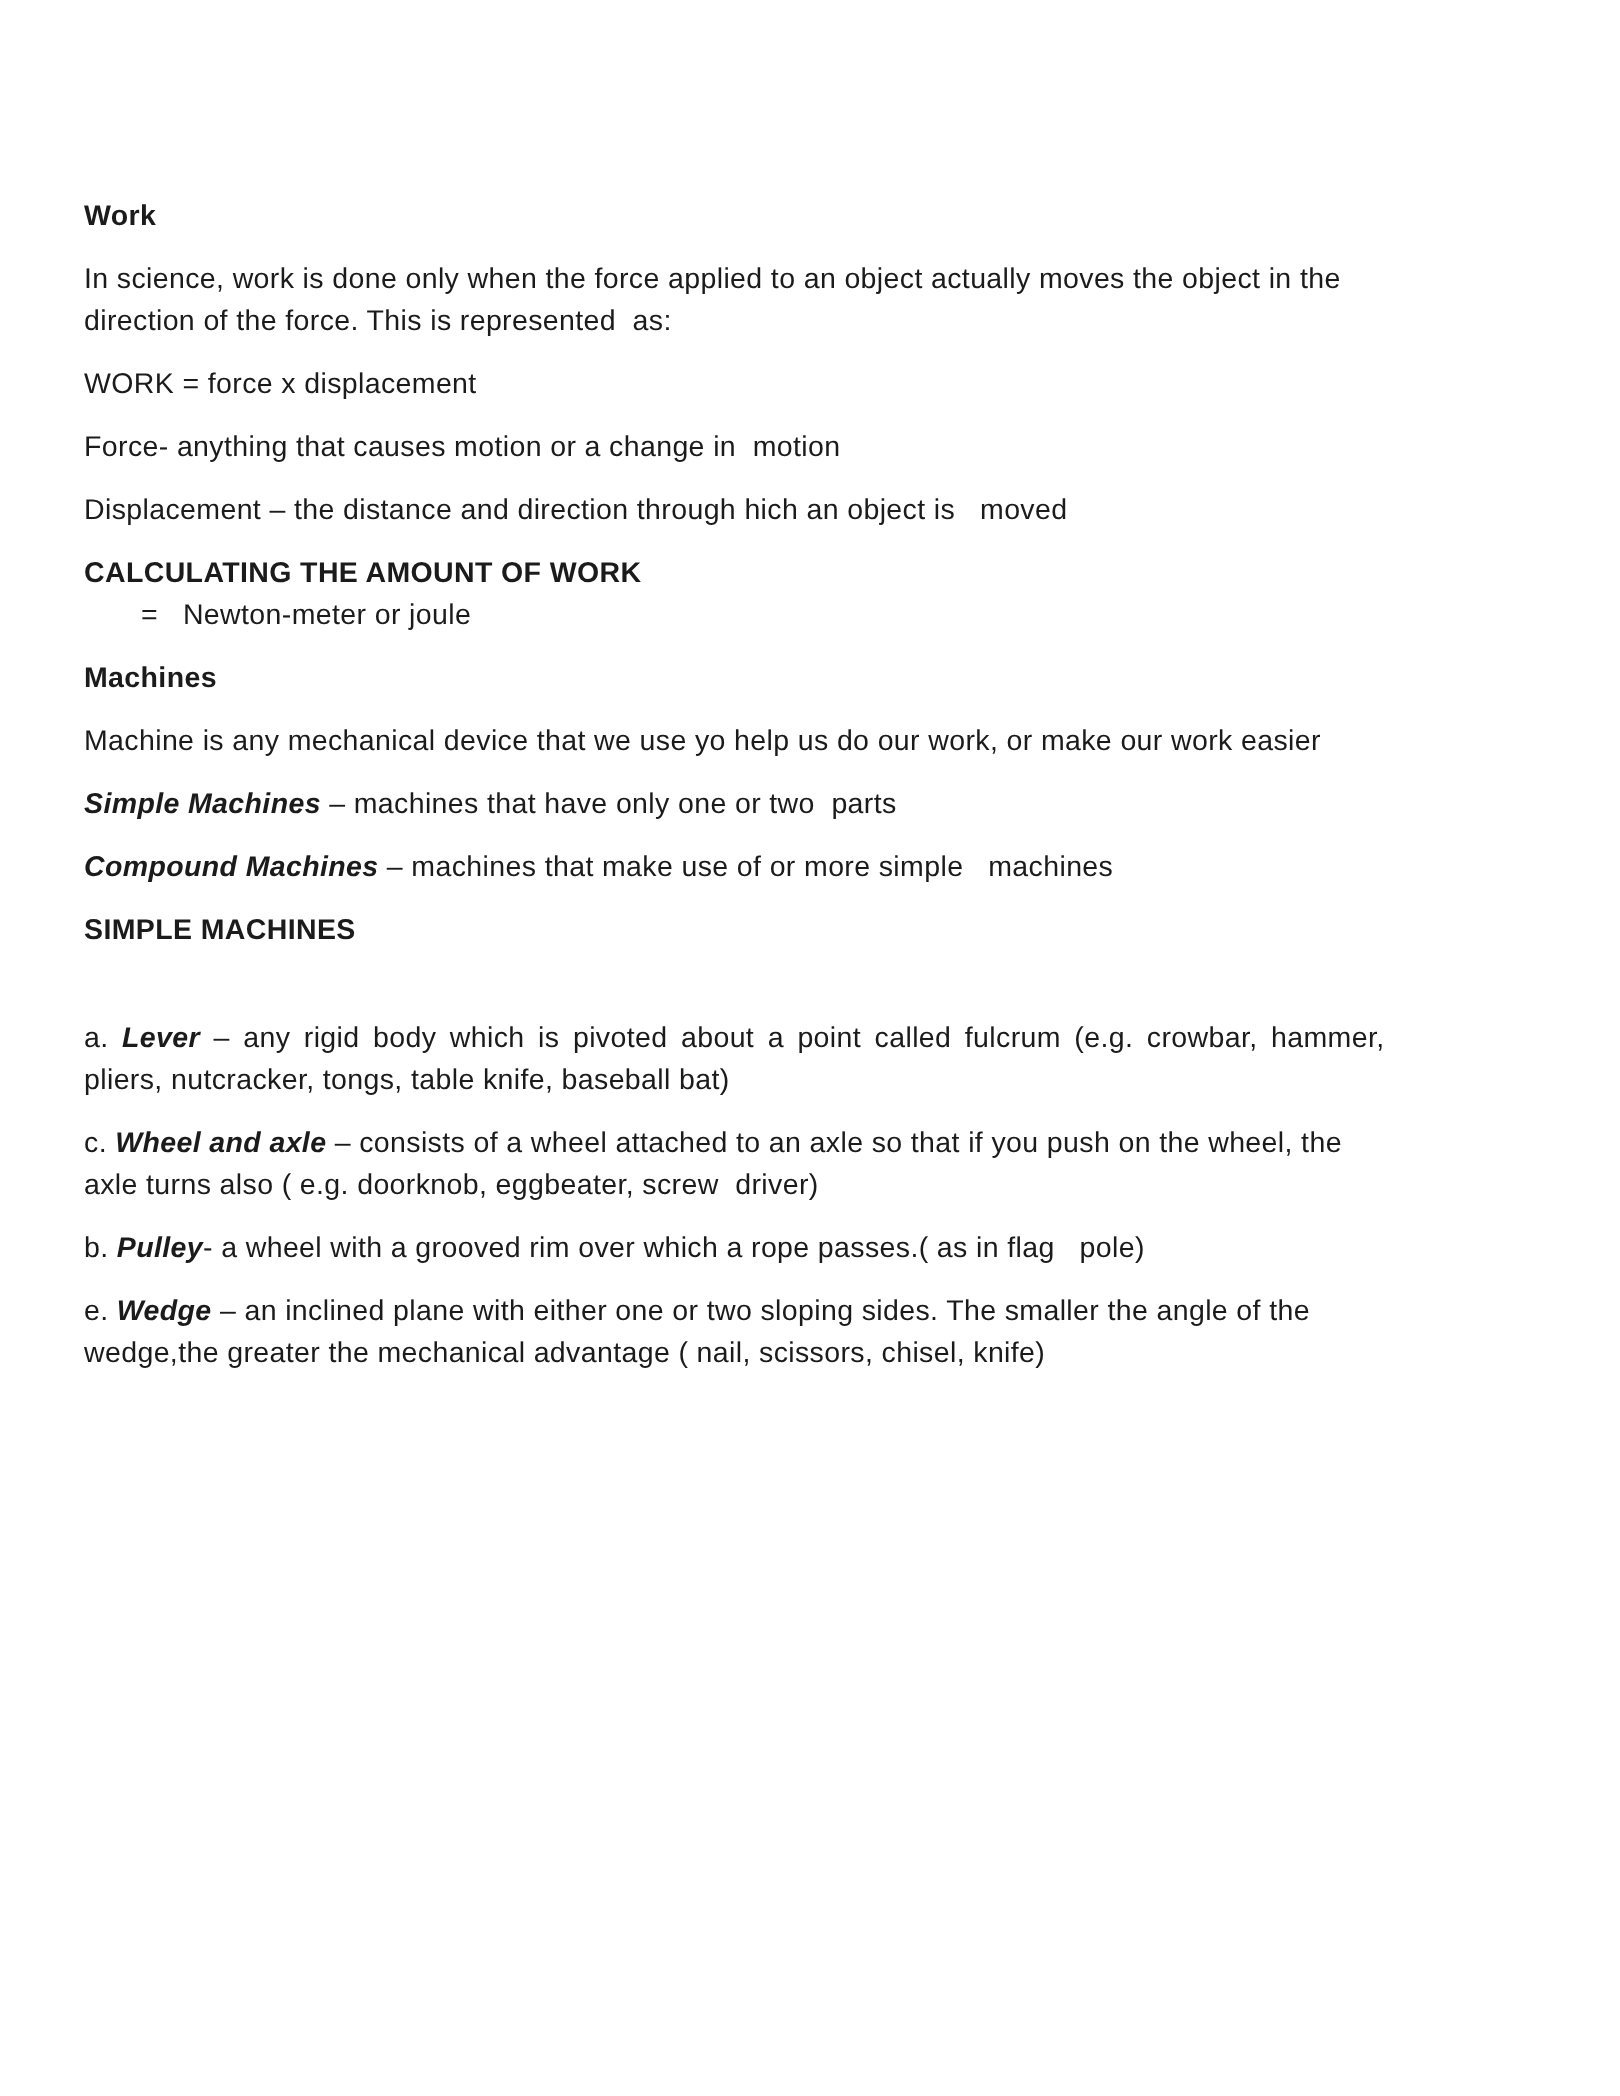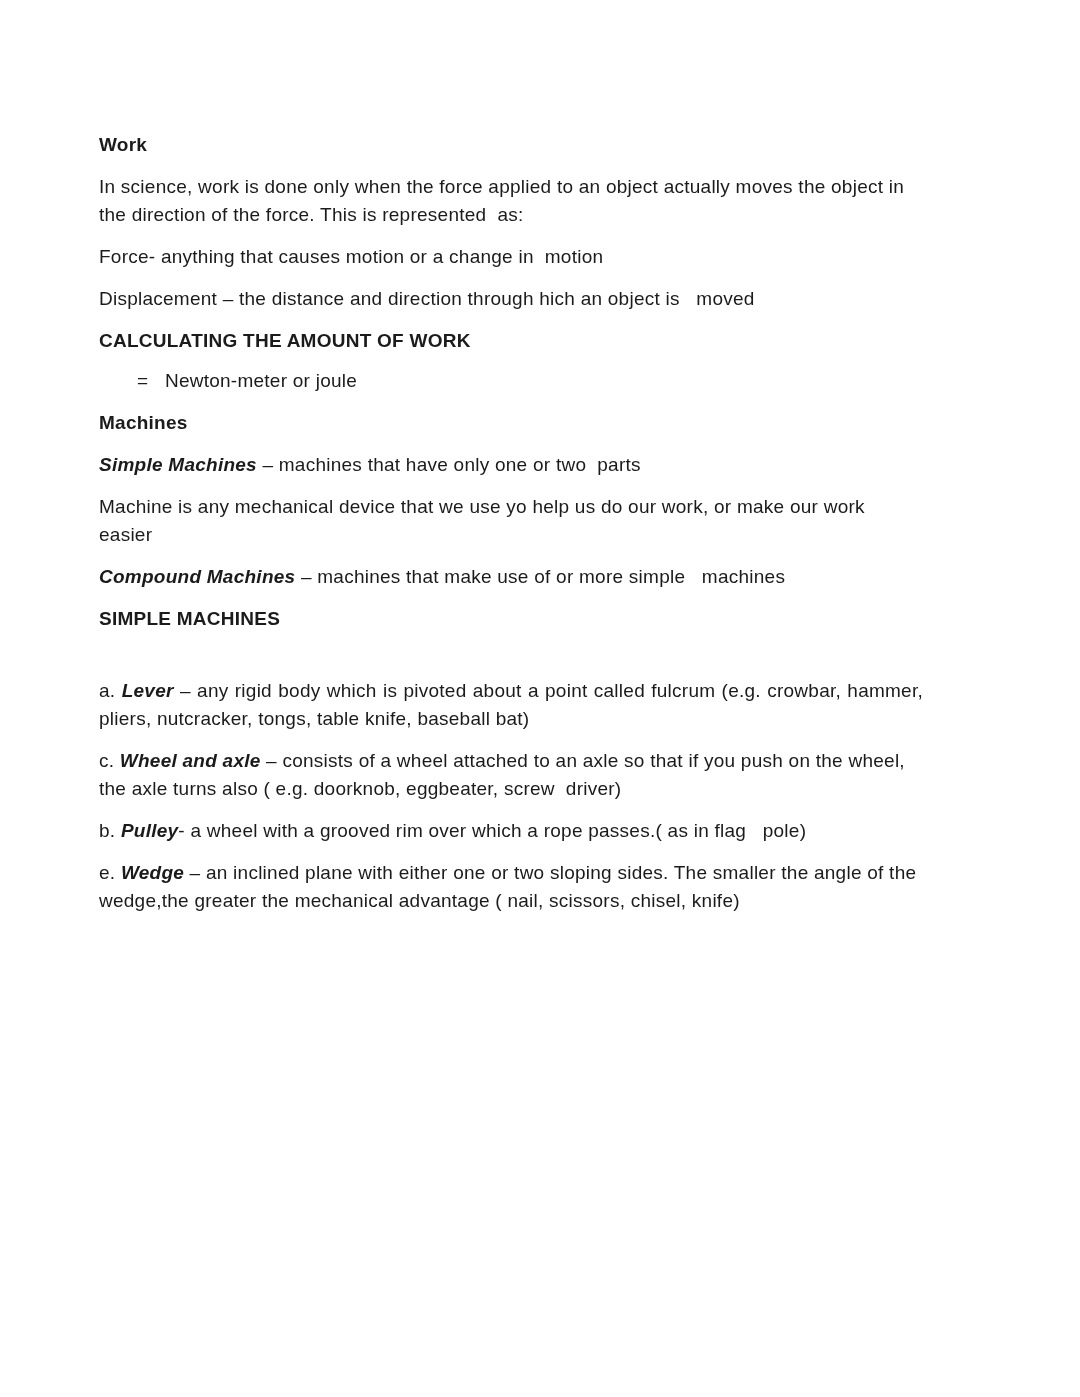--- a/index.html
+++ b/index.html
@@ -6,61 +6,62 @@
   html, body { background: #ffffff; }
   body {
     font-family: "Liberation Sans", "DejaVu Sans", sans-serif;
     color: #1b1b1b;
   }
   .page {
     position: relative;
     width: 1048px;
     min-height: 1397px;
     background: #ffffff;
-    padding: 131px 125px 80px 99px;
+    padding: 131px 125px 80px 56px;
   }
   .para {
     font-size: 19px;
     line-height: 28px;
     letter-spacing: 0.25px;
     margin-bottom: 14px;
     white-space: pre-wrap;
   }
   .bold { font-weight: bold; }
   .bi { font-weight: bold; font-style: italic; }
   .justify { text-align: justify; white-space: normal; margin-top: 44px; }
   .tight { margin-bottom: 0; }
   .indent-units { padding-left: 52px; }
-  .indent-result { padding-left: 38px; margin-top: 12px; }
+  .indent-result { padding-left: 38px; }
 </style>
 </head>
 <body>
 
 <div class="page">
 
   <p class="para bold">Work</p>
 
   <p class="para">In science, work is done only when the force applied to an object actually moves the object in the direction of the force. This is represented  as:</p>
 
+  <p class="para">WORK = force x displacement</p>
 
   <p class="para">Force- anything that causes motion or a change in  motion</p>
 
   <p class="para">Displacement – the distance and direction through hich an object is   moved</p>
 
   <p class="para bold tight">CALCULATING THE AMOUNT OF WORK</p>
 
 
 
   <p class="para indent-result">=   Newton-meter or joule</p>
 
   <p class="para bold">Machines</p>
 
+  <p class="para">Machine is any mechanical device that we use yo help us do our work, or make our work easier</p>
+
   <p class="para"><span class="bi">Simple Machines</span><span> – machines that have only one or two  parts</span></p>
-
-  <p class="para">Machine is any mechanical device that we use yo help us do our work, or make our work easier</p>
 
   <p class="para"><span class="bi">Compound Machines</span><span> – machines that make use of or more simple   machines</span></p>
 
   <p class="para bold">SIMPLE MACHINES</p>
 
   <p class="para justify"><span>a. </span><span class="bi">Lever</span><span> – any rigid body which is pivoted about a point called fulcrum (e.g. crowbar, hammer, pliers, nutcracker, tongs, table knife, baseball  bat)</span></p>
 
   <p class="para"><span>c. </span><span class="bi">Wheel and axle</span><span> – consists of a wheel attached to an axle so that if you push on the wheel, the axle turns also ( e.g. doorknob, eggbeater, screw  driver)</span></p>
 
   <p class="para"><span>b. </span><span class="bi">Pulley</span><span>- a wheel with a grooved rim over which a rope passes.( as in flag   pole)</span></p>

